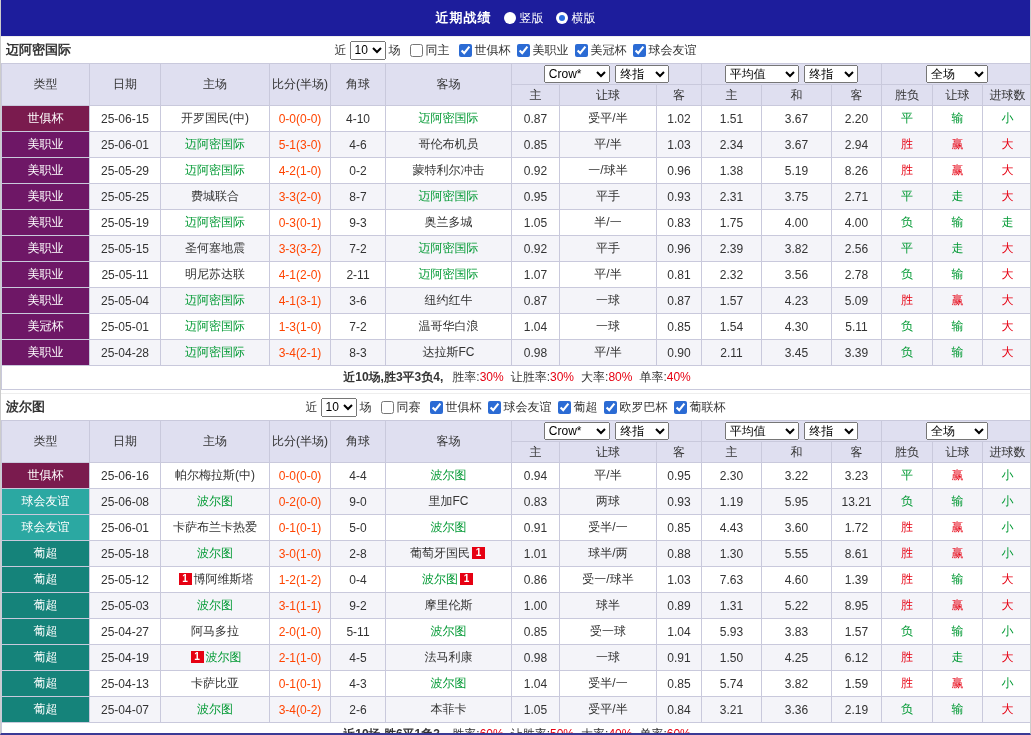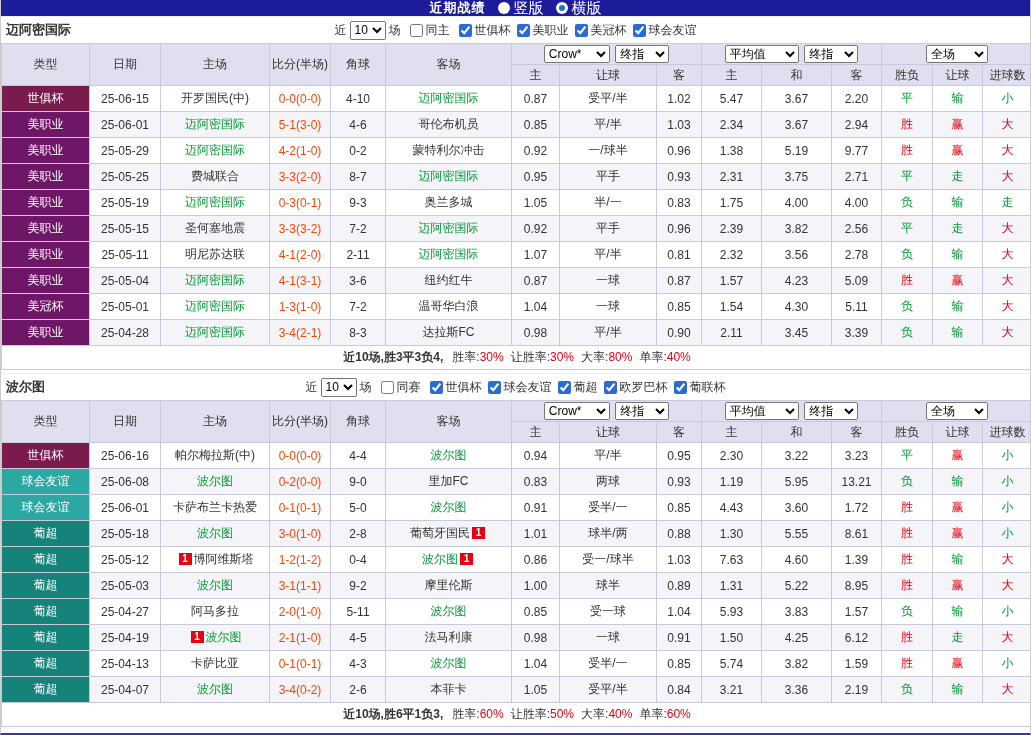--- a/index.html
+++ b/index.html
@@ -1,21 +1,21 @@
 <!DOCTYPE html>
 <html style="--topbar-bg: #1d1d9c; --header-bg: #dfdff0; --win-red: #e60012; --lose-green: #009933; --team-green: #009933; --score-orange: #ff4400; --badge-worldcup: #7a1b4e; --badge-mls: #6e1766; --badge-concacaf-text: #ff9000; --badge-friendly: #2ba8a2; --badge-liga: #15837a;"><head>
 <meta charset="utf-8">
 <style>
   html,body{margin:0;padding:0;}
   body{width:1031px;font-family:"Liberation Sans","DejaVu Sans",sans-serif;font-size:12px;color:#333;background:#fff;}
   .page{width:1031px;height:735px;overflow:hidden;box-sizing:border-box;border-left:1px solid #ccc;border-right:1px solid #ccc;border-bottom:2px solid #3a3a96;}
   
-  .topbar{height:16px;background:var(--topbar-bg,#1d1d9c);display:flex;align-items:center;justify-content:center;gap:12px;color:#fff;}
+  .topbar{height:36px;background:var(--topbar-bg,#1d1d9c);display:flex;align-items:center;justify-content:center;gap:12px;color:#fff;}
   .topbar-title{font-weight:bold;font-size:13px;letter-spacing:1px;}
-  .radio-opt{display:inline-flex;align-items:center;gap:4px;cursor:pointer;font-size:15px;}
+  .radio-opt{display:inline-flex;align-items:center;gap:4px;cursor:pointer;font-size:12px;}
   .radio-dot{width:12px;height:12px;border-radius:50%;background:#fff;position:relative;display:inline-block;}
   .radio-dot.on::after{content:"";position:absolute;left:3px;top:3px;width:6px;height:6px;border-radius:50%;background:#2a6de0;}
   
   .team-section + .team-section{margin-top:3px;}
   .section-head{position:relative;height:26px;display:flex;align-items:center;justify-content:center;border-top:1px solid #eee;}
   .section-head .team-name{position:absolute;left:5px;font-weight:bold;color:#333;font-size:13px;}
   .filters{display:flex;align-items:center;gap:3px;}
   .filters select{font-size:12px;height:19px;}
   .count-select{width:36px;}
   .chk{display:inline-flex;align-items:center;gap:3px;margin-left:6px;cursor:pointer;}
@@ -153,21 +153,21 @@
             <tr>
               <td class="comp ct-worldcup">世俱杯</td>
               <td class="date">25-06-15</td>
               <td class="team">开罗国民(中)</td>
               <td class="score">0-0(0-0)</td>
               <td class="corner">4-10</td>
               <td class="team self">迈阿密国际</td>
               <td class="odds">0.87</td>
               <td class="odds">受平/半</td>
               <td class="odds">1.02</td>
-              <td class="odds">5.47</td>
+              <td class="odds">1.51</td>
               <td class="odds">3.67</td>
               <td class="odds">2.20</td>
               <td class="res r-green">平</td>
               <td class="res r-green">输</td>
               <td class="res r-green">小</td>
             </tr>
             <tr class="alt">
               <td class="comp ct-mls">美职业</td>
               <td class="date">25-06-01</td>
               <td class="team self">迈阿密国际</td>
@@ -189,21 +189,21 @@
               <td class="date">25-05-29</td>
               <td class="team self">迈阿密国际</td>
               <td class="score">4-2(1-0)</td>
               <td class="corner">0-2</td>
               <td class="team">蒙特利尔冲击</td>
               <td class="odds">0.92</td>
               <td class="odds">一/球半</td>
               <td class="odds">0.96</td>
               <td class="odds">1.38</td>
               <td class="odds">5.19</td>
-              <td class="odds">9.77</td>
+              <td class="odds">8.26</td>
               <td class="res r-red">胜</td>
               <td class="res r-red">赢</td>
               <td class="res r-red">大</td>
             </tr>
             <tr class="alt">
               <td class="comp ct-mls">美职业</td>
               <td class="date">25-05-25</td>
               <td class="team">费城联合</td>
               <td class="score">3-3(2-0)</td>
               <td class="corner">8-7</td>

